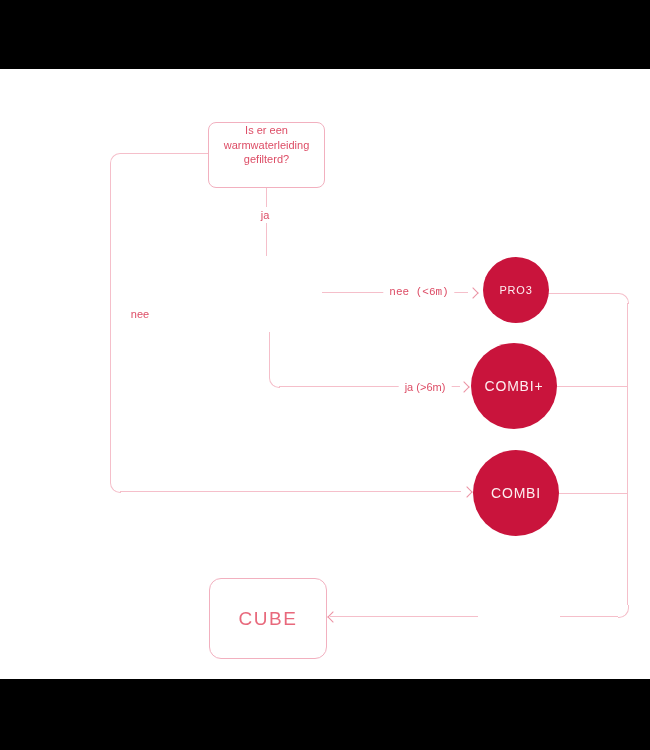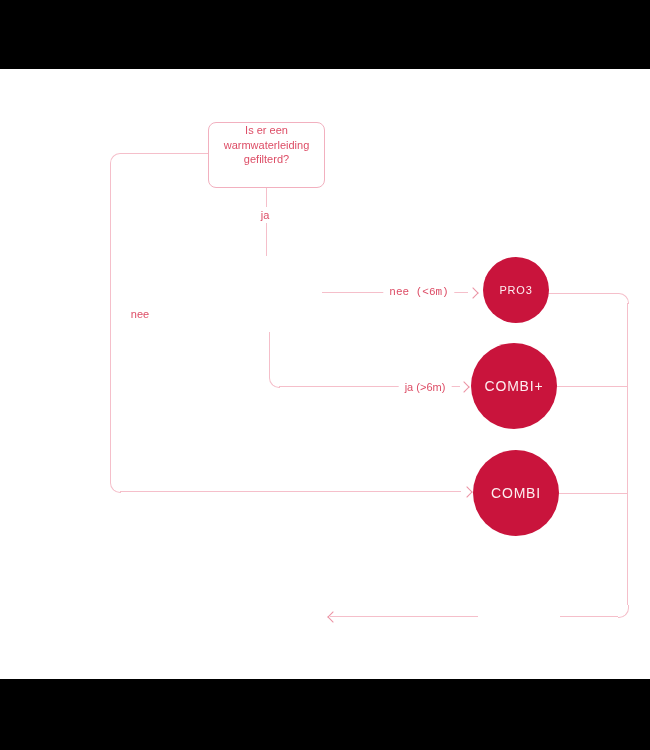--- a/index.html
+++ b/index.html
@@ -107,14 +107,17 @@
   </div>
 
   <div class="circle" style="left:473px;top:450px;width:86px;height:86px;font-size:14px;">
     <span>COMBI</span>
   </div>
 
   <div class="circle" style="left:471px;top:343px;width:86px;height:86px;font-size:14px;">
     <span>COMBI+</span>
   </div>
 
+  <div class="rbox" style="left:209px;top:578px;width:116px;height:79px;">
+    <span>CUBE</span>
+  </div>
 
 </div>
 
 </body></html>

